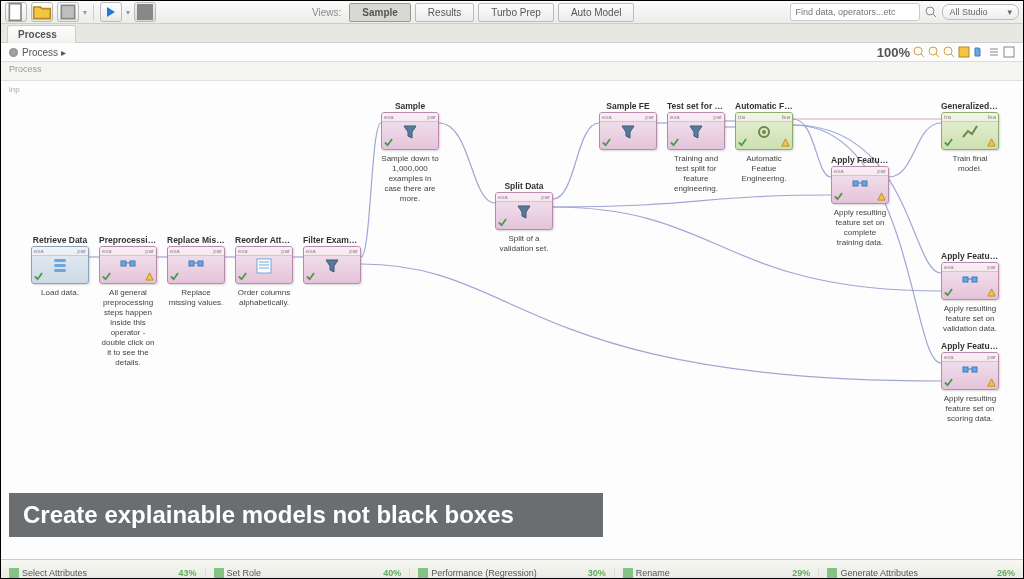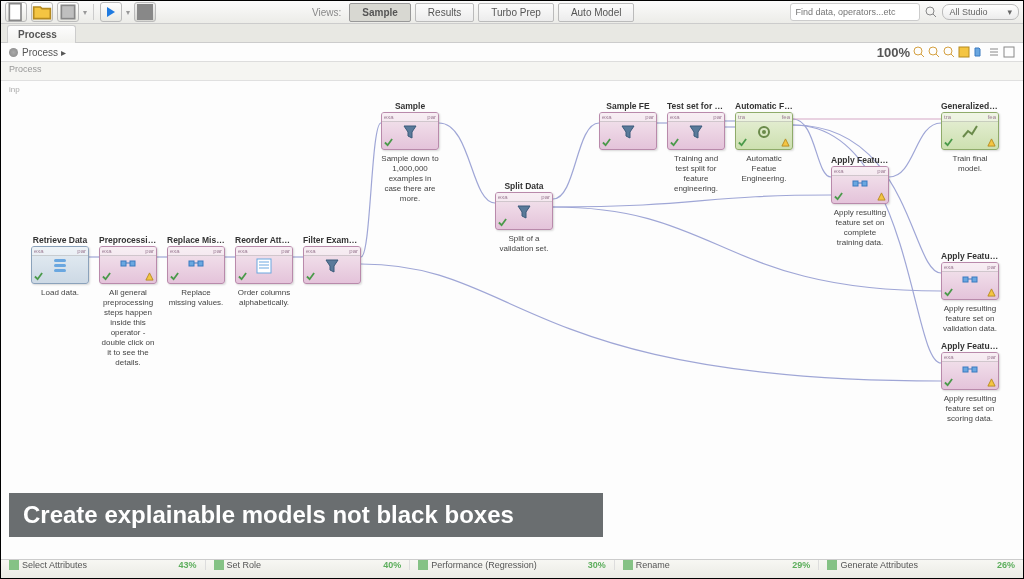--- a/index.html
+++ b/index.html
@@ -34,21 +34,21 @@
 .op .box.blue{background:linear-gradient(#e5edf3,#cdd9e5);border-color:#8ba2bb}
 .op .bar{height:8px;border-bottom:1px solid rgba(0,0,0,0.15);background:rgba(255,255,255,0.35);display:flex;align-items:center;justify-content:space-between;padding:0 2px;font-size:6px;color:#8a6b82}
 .op .bar .port{color:#9b7b93}
 .op .iconwrap{position:absolute;left:0;right:0;top:10px;display:flex;justify-content:center}
 .op .iconwrap svg{width:18px;height:18px}
 .op .check{position:absolute;left:2px;bottom:2px;width:9px;height:9px}
 .op .warn{position:absolute;right:2px;bottom:2px;width:9px;height:9px}
 .op .desc{margin-top:4px;font-size:8px;color:#444;line-height:1.25;word-wrap:break-word}
 .inp-label{position:absolute;left:8px;top:4px;font-size:8px;color:#aaa}
 .overlay-caption{position:absolute;left:8px;bottom:22px;right:420px;height:44px;background:rgba(85,90,92,0.88);color:#fff;font-size:24px;font-weight:600;display:flex;align-items:center;padding:0 14px;font-family:Arial,sans-serif}
-.status{height:18px;background:linear-gradient(#f7f7f3,#ebebe5);border-top:1px solid #ccc;display:flex;align-items:flex-start;font-size:9px;color:#555}
+.status{height:18px;background:linear-gradient(#f7f7f3,#ebebe5);border-top:1px solid #ccc;display:flex;align-items:flex-end;font-size:9px;color:#555}
 .status .sitem{display:flex;align-items:center;gap:3px;padding:0 8px;border-right:1px solid #ddd;flex:1}
 .status .sitem:last-child{border-right:none}
 .status .pct{color:#5cae5c;font-weight:bold;margin-left:auto}
 .status .i{width:10px;height:10px}
 </style>
 </head>
 <body>
 
 <div class="app">
 

